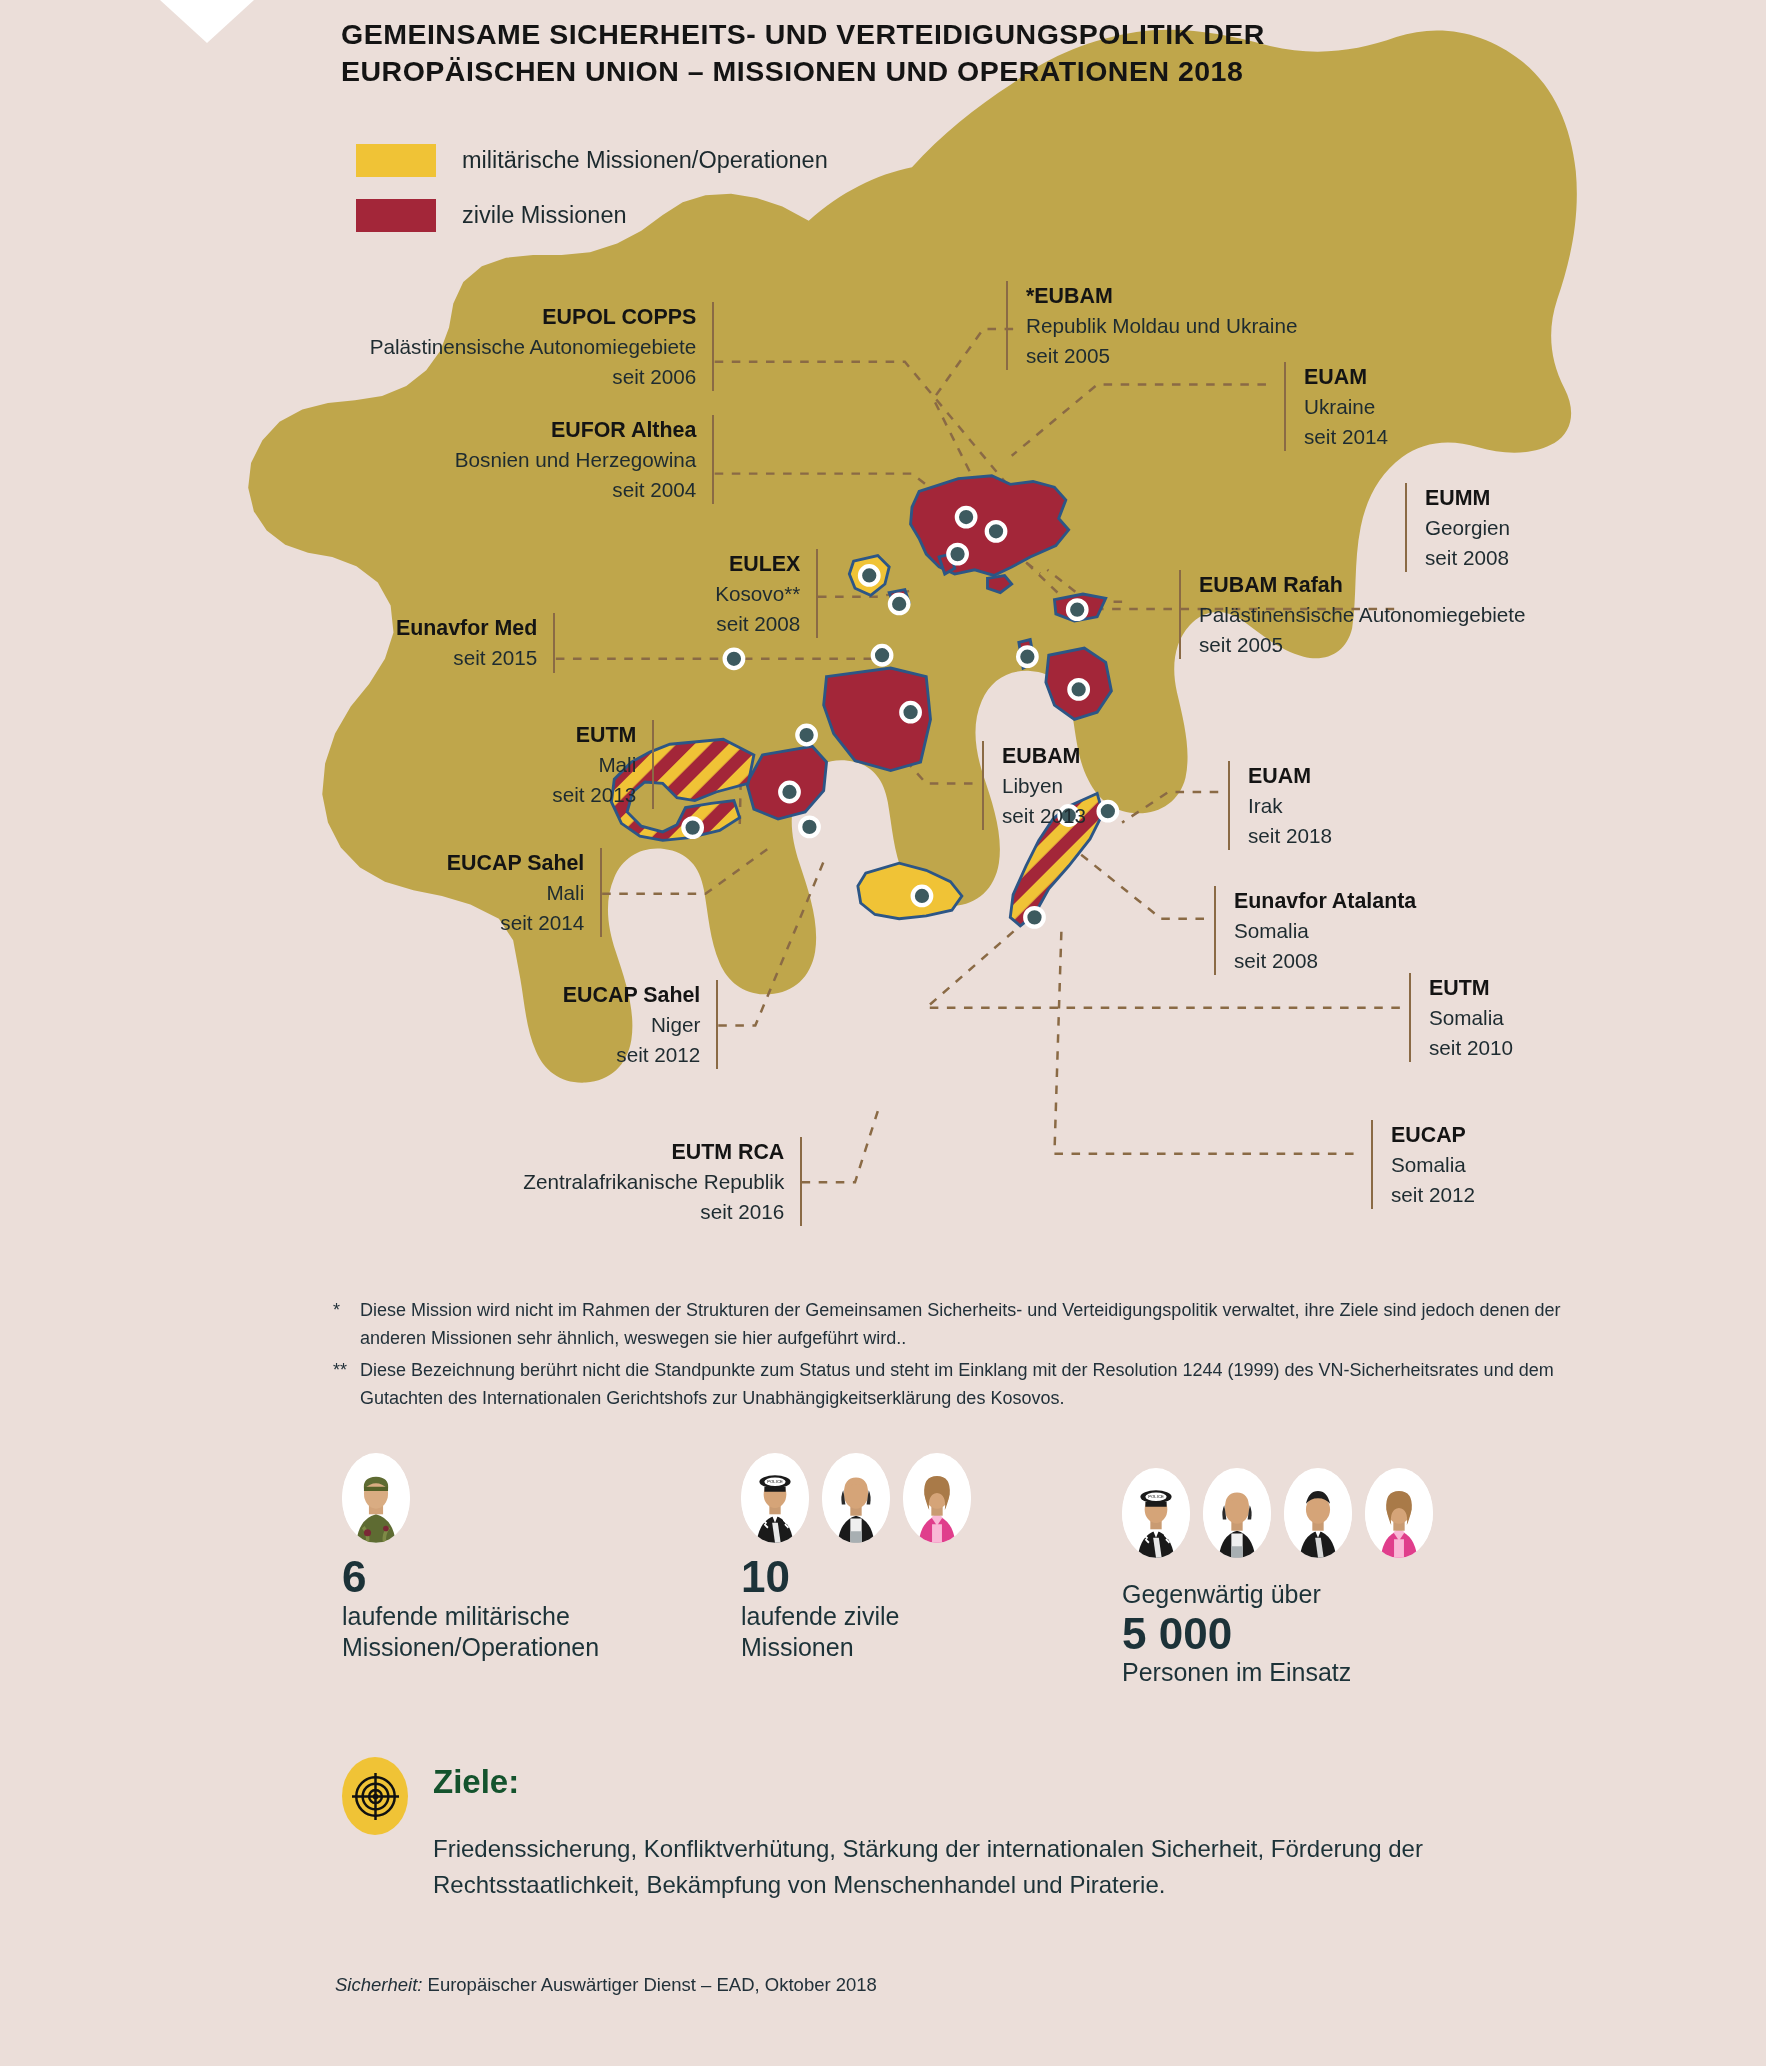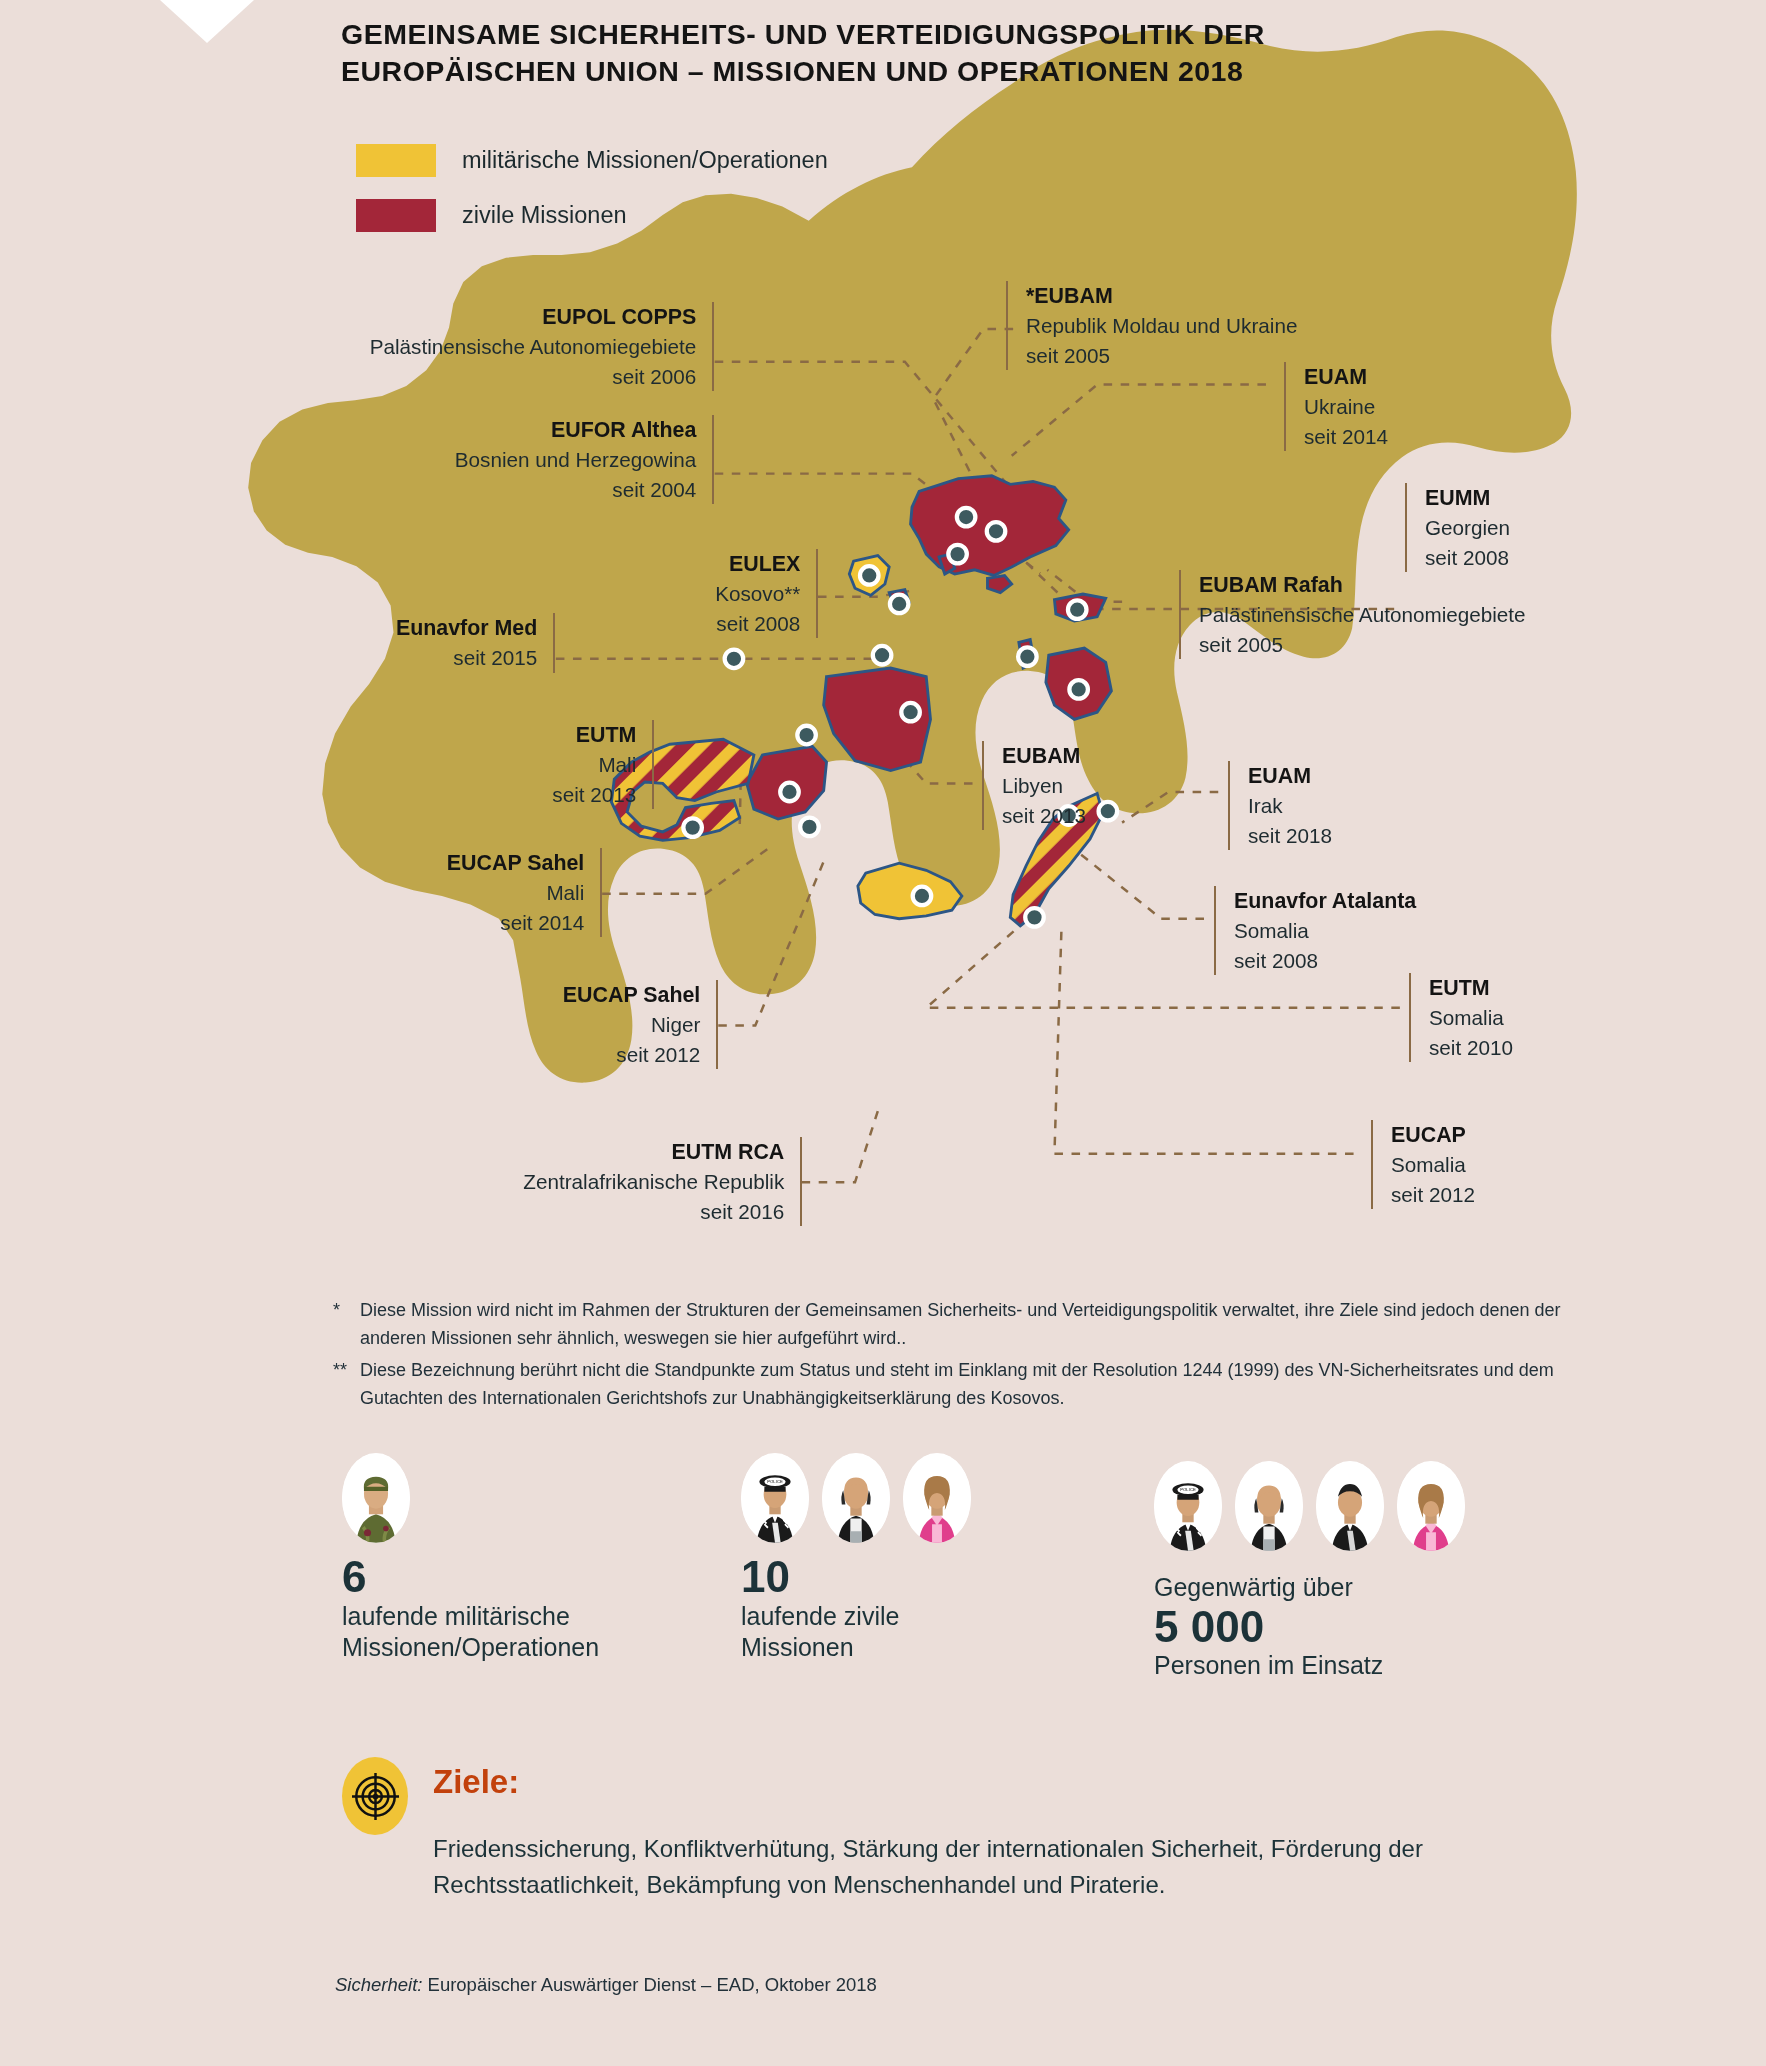--- a/index.html
+++ b/index.html
@@ -43,21 +43,21 @@
   .avatars { display:flex; gap:13px; }
   .av { width:68px; height:90px; border-radius:50%/50%; background:#FFFFFF; position:relative; overflow:hidden; }
   .stat-num { font-size:44px; font-weight:bold; color:#1C3238; line-height:1.05; margin-top:11.4px; }
   .stat-pre { font-size:25px; color:#1C3238; line-height:1.2; }
   .stat-txt { font-size:25px; color:#1C3238; line-height:1.25; }
 
   
   #ziele { position:absolute; left:342px; top:1753px; width:1254px; }
   #ziele-icon { position:absolute; left:0; top:4.3px; width:66px; height:78px; border-radius:50%; background:#F0C336;
                 display:flex; align-items:center; justify-content:center; }
-  #ziele-head { position:absolute; left:91px; top:10px; font-size:33px; font-weight:bold; color:#c2410c; }
+  #ziele-head { position:absolute; left:91px; top:10px; font-size:33px; font-weight:bold; color:#14532d; }
   #ziele-body { position:absolute; left:91px; top:78px; width:1126px; font-size:24px; line-height:1.48; color:#1C3238; }
 
   #copyright { position:absolute; left:335px; top:1974px; font-size:18.5px; color:#22313A; }
   #copyright i { font-style:italic; }
 </style>
 </head>
 <body>
 
 <div id="notch"></div>
 
@@ -376,21 +376,21 @@
           <ellipse cx="48" cy="58" rx="17" ry="20" fill="#D5A478"></ellipse>
           <path d="M30 58 q-2-26 18-26 q20 0 18 26 q-4 16 -7 22 q3-22 -11-24 q-14 2 -11 24 q-3-6 -7-22z" fill="#A97A48"></path>
         </svg>
       </span>
     </div>
     <div class="stat-num">10</div>
     <div class="stat-txt" style="white-space:pre-line">laufende zivile
 Missionen</div>
   </div>
 
-  <div class="stat" style="left:780px; top:8px; width:442px;margin-left:32px;">
+  <div class="stat" style="left:780px; top:15px; width:442px;">
     <div class="avatars">
       <span class="av">
         <svg viewBox="0 0 96 126" width="68" height="90">
           <ellipse cx="48" cy="63" rx="48" ry="63" fill="#fff"></ellipse>
           <path d="M22 126 q4-32 26-38 q22 6 26 38z" fill="#1A1A1A"></path>
           <path d="M44 88 l4 10 l4-10 l-4-4z" fill="#fff"></path>
             <path d="M44 98 l4 28 h8 l-4-28z" fill="#E8E8E8"></path>
           <path d="M31 94 l5 5 M33 100 l5 5 M60 94 l5 5 M62 100 l5 5" stroke="#fff" stroke-width="2.5"></path>
           <rect x="40" y="68" width="16" height="18" fill="#C99B72"></rect>
           <ellipse cx="48" cy="58" rx="16" ry="19" fill="#D5A478"></ellipse>

